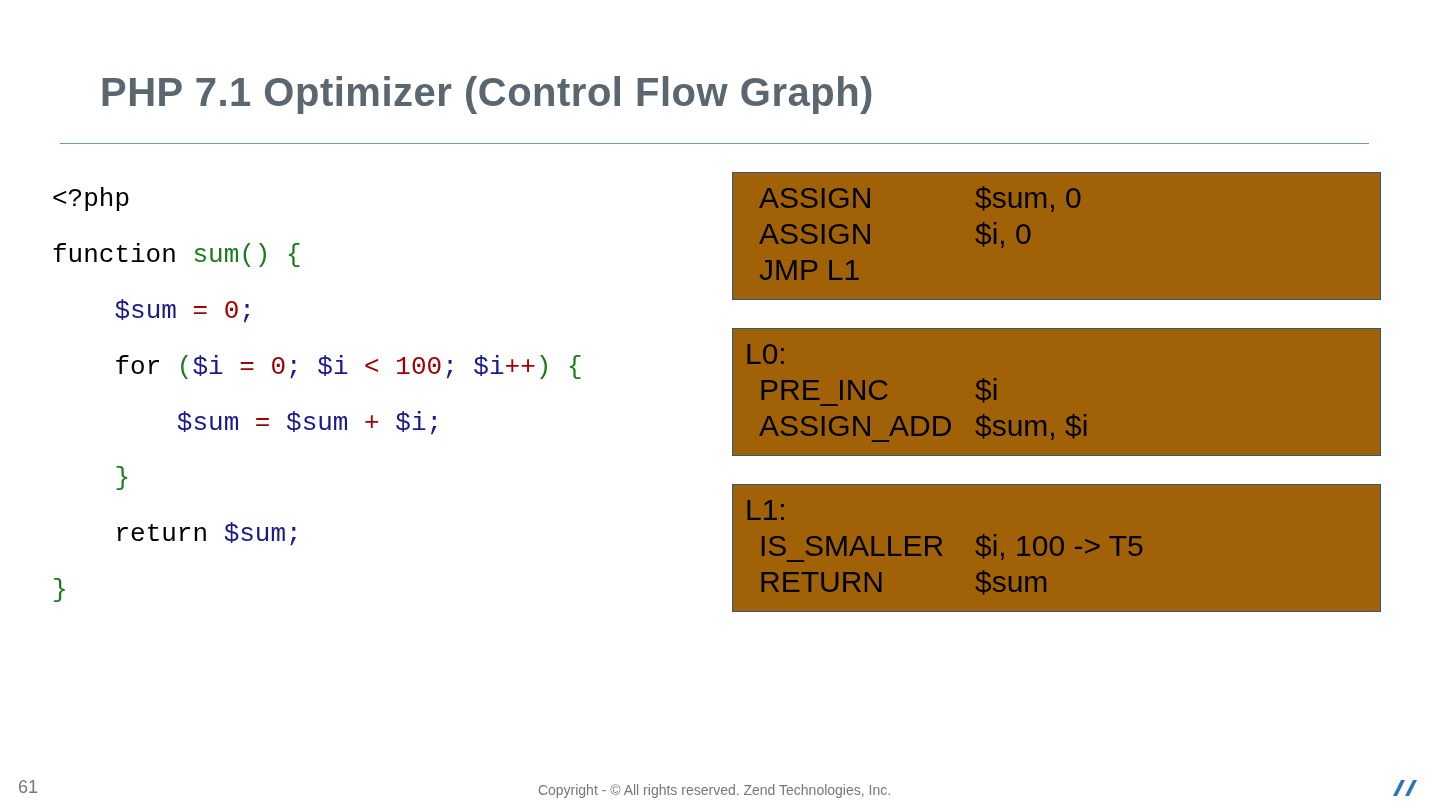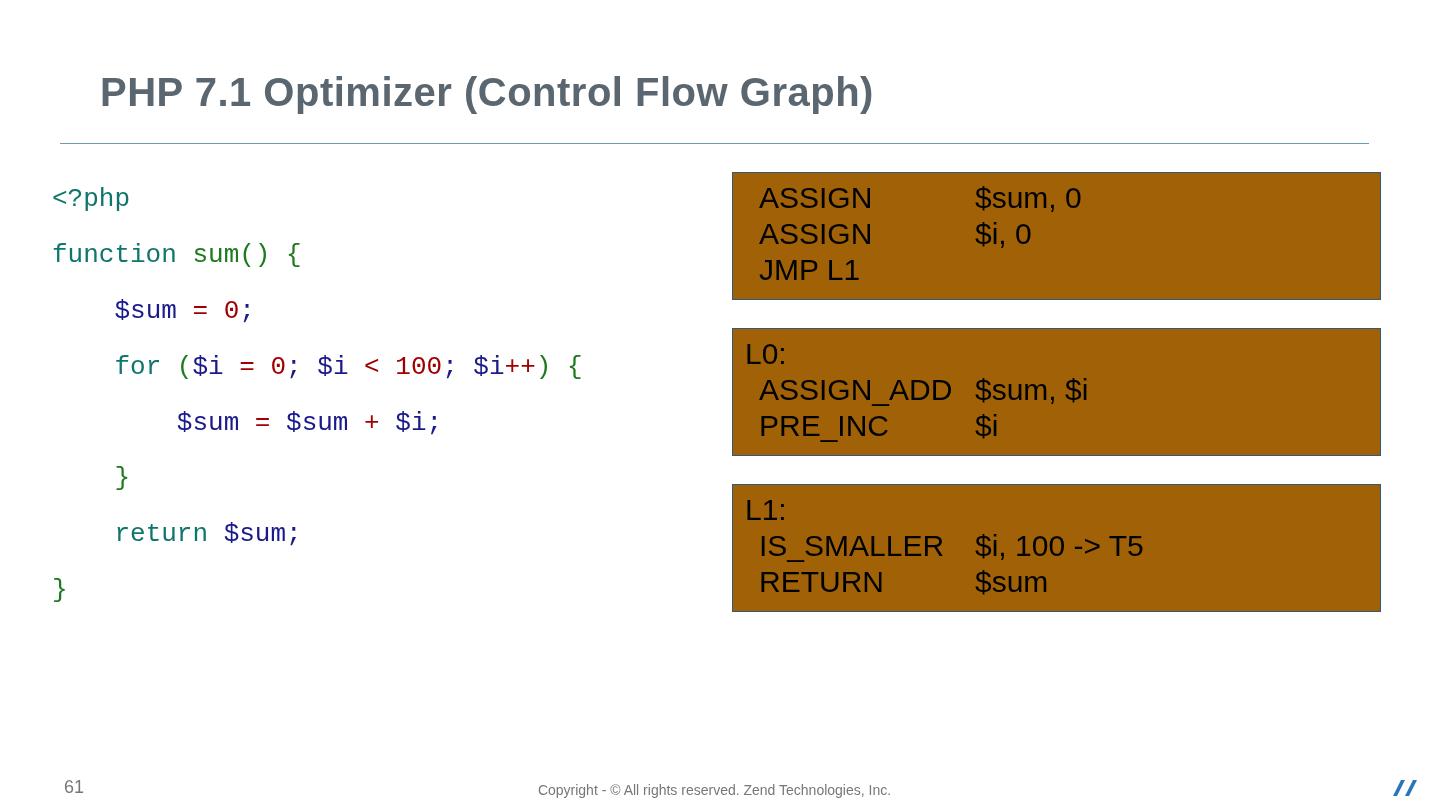--- a/index.html
+++ b/index.html
@@ -5,36 +5,36 @@
   * { box-sizing: border-box; margin: 0; padding: 0; }
   html, body { width: 1429px; height: 804px; background: #fff; font-family: Arial, Helvetica, sans-serif; position: relative; overflow: hidden; }
   .slide { position: relative; width: 100%; height: 100%; }
   .title-area { padding: 70px 60px 0 100px; }
   .title { color: #5b6770; font-size: 40px; font-weight: bold; letter-spacing: 0.5px; }
   .hr { margin-top: 28px; height: 1px; background: #6e9ab0; margin-left: 60px; margin-right: 60px; }
   .content { display: flex; padding-top: 28px; padding-left: 52px; padding-right: 48px; gap: 40px; }
   .code-col { flex: 0 0 640px; }
   .opcode-col { flex: 1; display: flex; flex-direction: column; gap: 28px; }
   .code { font-family: "Consolas", "Menlo", "Courier New", monospace; font-size: 26px; line-height: 2.15; white-space: pre; }
-  .kw { color: #0f766e; }
+  .kw { color: #000000; }
   .fn { color: #1e7a1e; }
   .var { color: #1a1a8a; }
   .op { color: #a00000; }
   .num { color: #a00000; }
   .punct { color: #1a1a8a; }
   .punct-g { color: #1e7a1e; }
   .opbox { background: #a16207; border: 1px solid #2d5a80; padding: 8px 12px 10px 12px; }
   .opbox table { border-collapse: collapse; }
   .opbox td { font-family: Arial, sans-serif; font-size: 30px; color: #000; padding: 0 0 2px 0; vertical-align: top; }
   .opbox td.opcol { white-space: pre; }
   .opbox td.opcol-inner { padding-left: 14px; white-space: pre; }
   .opbox td.argcol { padding-left: 0; }
   .label-row td { padding-left: 0; }
   .footer { position: absolute; bottom: 6px; left: 0; right: 0; height: 26px; display: flex; align-items: flex-end; }
-  .page-num { position: absolute; left: 18px; bottom: 6px; color: #777; font-size: 18px; margin-left: 46px; }
+  .page-num { position: absolute; left: 18px; bottom: 6px; color: #777; font-size: 18px; }
   .copyright { width: 100%; text-align: center; color: #777; font-size: 14px; }
   .logo { position: absolute; right: 12px; bottom: 6px; width: 26px; height: 22px; }
   .logo svg { width: 100%; height: 100%; }
 </style>
 </head>
 <body>
 
 <div class="slide">
 
   <div class="title-area">
@@ -75,26 +75,26 @@
           </table>
       </div>
 
       <div class="opbox">
         <table>
           <tbody>
               <tr class="label-row">
                 <td class="opcol" colspan="2">L0:</td>
               </tr>
           <tr>
+                <td class="opcol-inner">PRE_INC</td>
+                <td class="argcol">$i</td>
+              </tr>
+          <tr>
                 <td class="opcol-inner" style="min-width:230px">ASSIGN_ADD</td>
                 <td class="argcol">$sum, $i</td>
-              </tr>
-          <tr>
-                <td class="opcol-inner">PRE_INC</td>
-                <td class="argcol">$i</td>
               </tr>
         </tbody>
           </table>
       </div>
 
       <div class="opbox">
         <table>
           <tbody>
               <tr class="label-row">
                 <td class="opcol" colspan="2">L1:</td>

